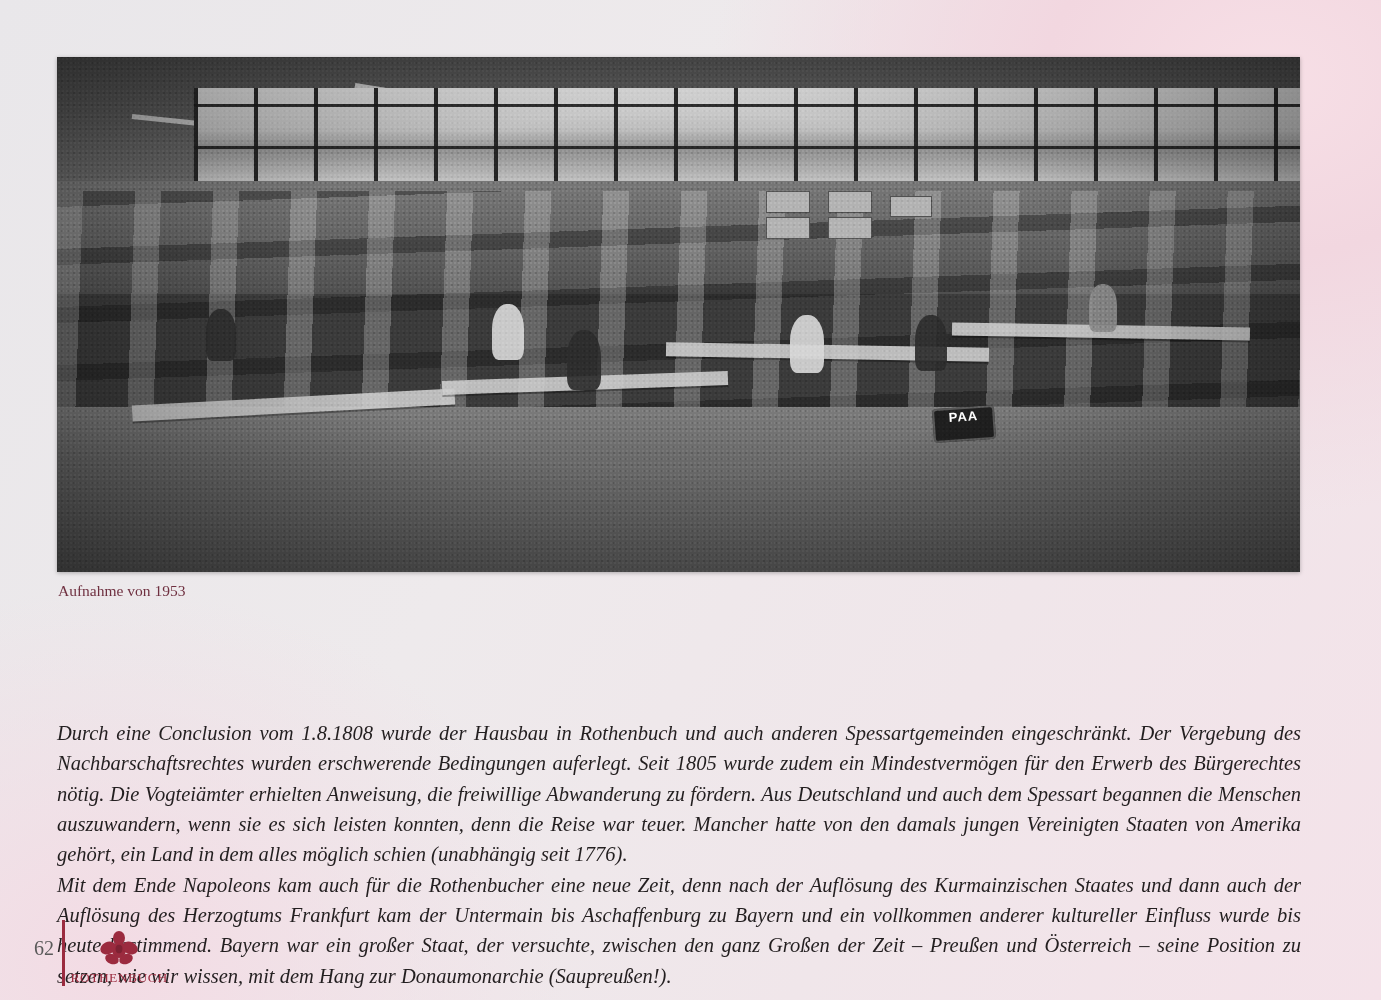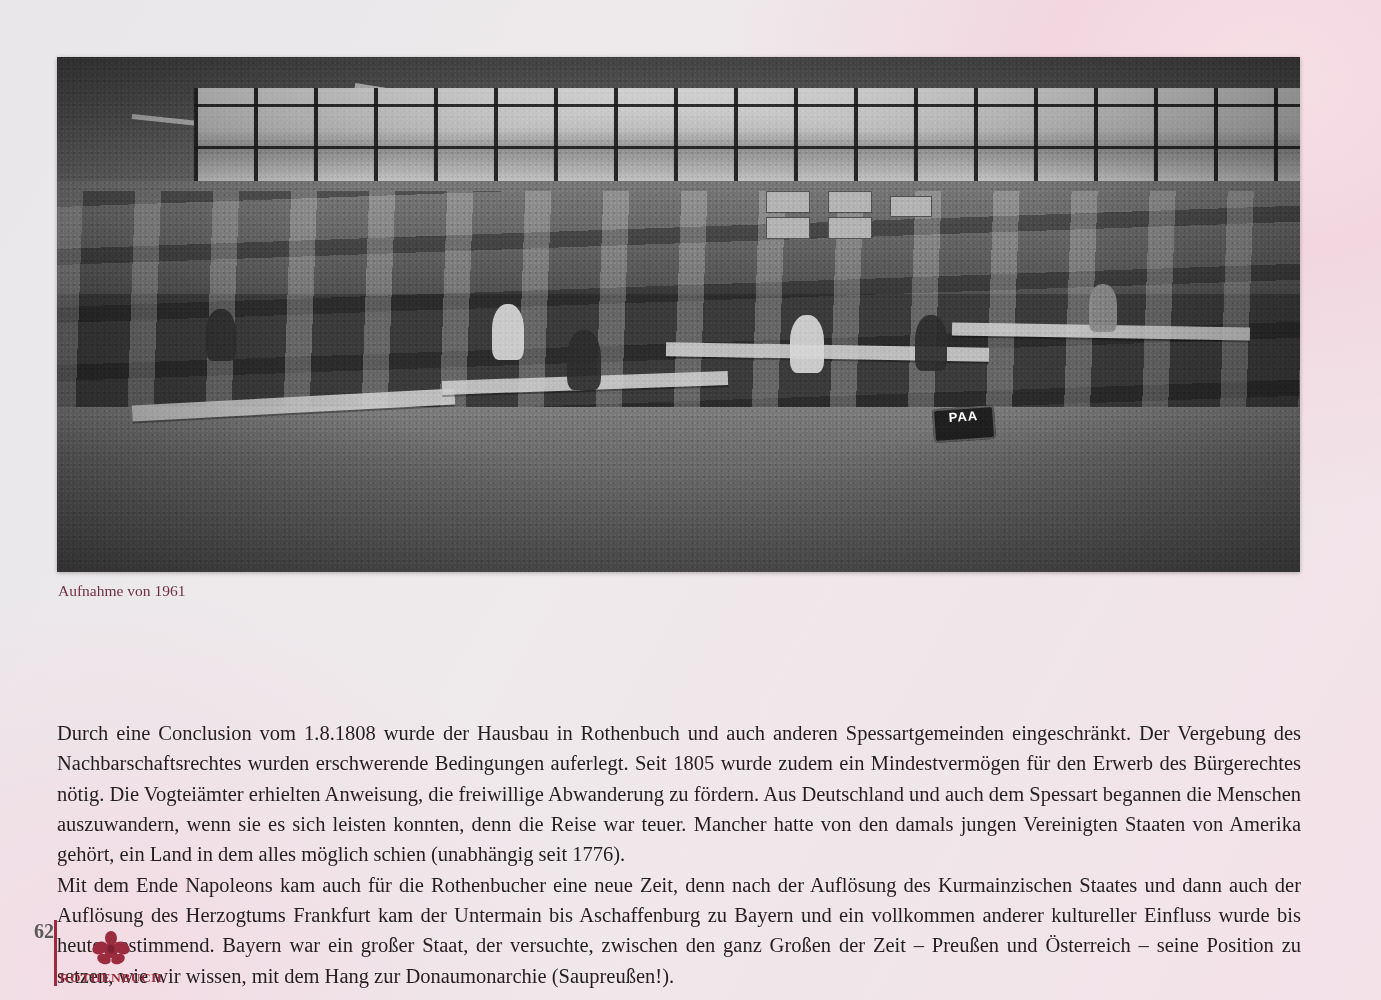--- a/index.html
+++ b/index.html
@@ -120,30 +120,31 @@
   
   .bodytext {
     position: absolute;
     left: 57px;
     top: 718px;
     width: 1244px;
     color: #231f20;
     font-size: 20.5px;
     line-height: 1.48;
     text-align: justify;
+    font-style: italic;
   }
   .bodytext p { margin: 0; }
   
   .footer {
     position: absolute;
     left: 34px;
     bottom: 14px;
     display: flex;
-    align-items: flex-start;
-    font-weight: bold;
+    align-items: flex-end;
+    gap: 8px;
   }
   .page-number {
     color: #5a5a5a;
     font-size: 20px;
     padding-bottom: 26px;
   }
   .logo {
     position: relative;
     width: 92px;
     height: 66px;
@@ -206,21 +207,21 @@
       <div class="ph-bag" style="left:70.5%; top:68%; width:62px; height:34px; transform:rotate(-4deg);">
         <div class="paa">PAA</div>
       </div>
 
       <div class="ph-grain"></div>
       <div class="ph-vign"></div>
     </div>
   </div>
 
   <div class="caption">
-    <div class="line1">Aufnahme  von 1961</div>
+    <div class="line1">Aufnahme  von 1953</div>
   </div>
 
   <div class="bodytext">
     <p>Durch eine Conclusion vom 1.8.1808 wurde der Hausbau in Rothenbuch und auch anderen Spessartgemeinden eingeschränkt. Der Vergebung des Nachbarschaftsrechtes wurden erschwerende Bedingungen auferlegt. Seit 1805 wurde zudem ein Mindestvermögen für den Erwerb des Bürgerechtes nötig. Die Vogteiämter erhielten Anweisung, die freiwillige Abwanderung zu fördern. Aus Deutschland und auch dem Spessart begannen die Menschen auszuwandern, wenn sie es sich leisten konnten, denn die Reise war teuer. Mancher hatte von den damals jungen Vereinigten Staaten von Amerika gehört, ein Land in dem alles möglich schien (unabhängig seit 1776).</p>
     <p>Mit dem Ende Napoleons kam auch für die Rothenbucher eine neue Zeit, denn nach der Auflösung des Kurmainzischen Staates und dann auch der Auflösung des Herzogtums Frankfurt kam der Untermain bis Aschaffenburg zu Bayern und ein vollkommen anderer kultureller Einfluss wurde bis heute bestimmend. Bayern war ein großer Staat, der versuchte, zwischen den ganz Großen der Zeit – Preußen und Österreich – seine Position zu setzen, wie wir wissen, mit dem Hang zur Donaumonarchie (Saupreußen!).</p>
   </div>
 
   <div class="footer">
     <div class="page-number">62</div>
     <div class="logo">

